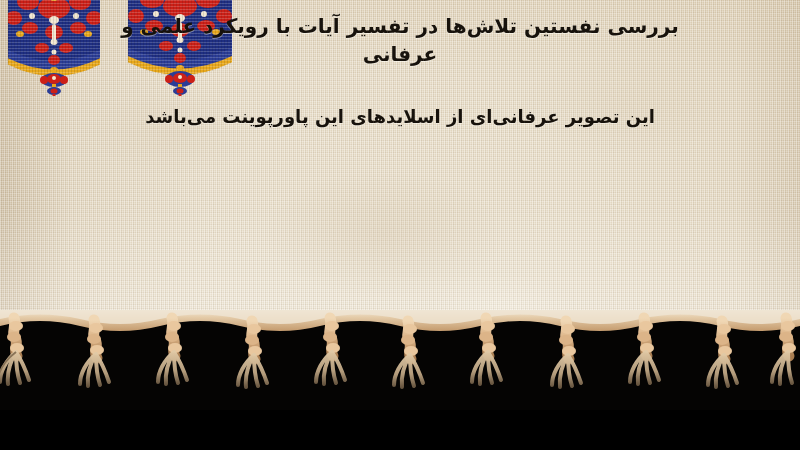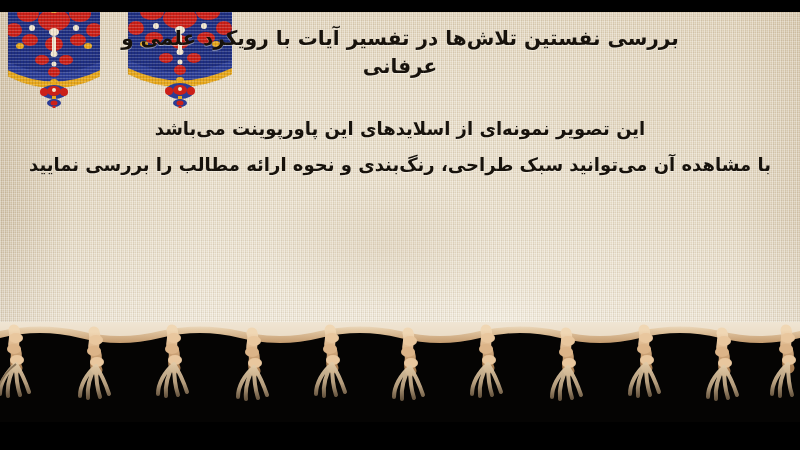--- a/index.html
+++ b/index.html
@@ -10,21 +10,20 @@
   body {
     font-family: "DejaVu Sans", sans-serif;
   }
 
   #slide {
     position: relative;
     width: 800px;
     height: 410px;
     overflow: hidden;
     background: #0369a1;
-    margin-top: 12px;
   }
 
   
   .canvas-field {
     position: absolute;
     left: 0;
     top: 0;
     width: 800px;
     height: 378px;
     background-color: #e9dfcb;
@@ -379,19 +378,18 @@
   </div>
 
   <div class="text-layer">
 
     <div class="slide-title">
       <div>بررسی نفستین تلاش‌ها در تفسیر آیات با رویکرد علمی و</div>
       <div>عرفانی</div>
     </div>
 
     <div class="body-block">
-      <p class="body-line">این تصویر نمونه‌ای از اسلایدهای این پاورپوینت می‌باشد</p>
-      <p class="body-line">با مشاهده آن می‌توانید سبک طراحی، رنگ‌بندی و نحوه ارائه مطالب را بررسی نمایید</p>
+      <p class="body-line">این تصویر عرفانی‌ای از اسلایدهای این پاورپوینت می‌باشد</p>
     </div>
 
   </div>
 
 </div>
 
 </body></html>

